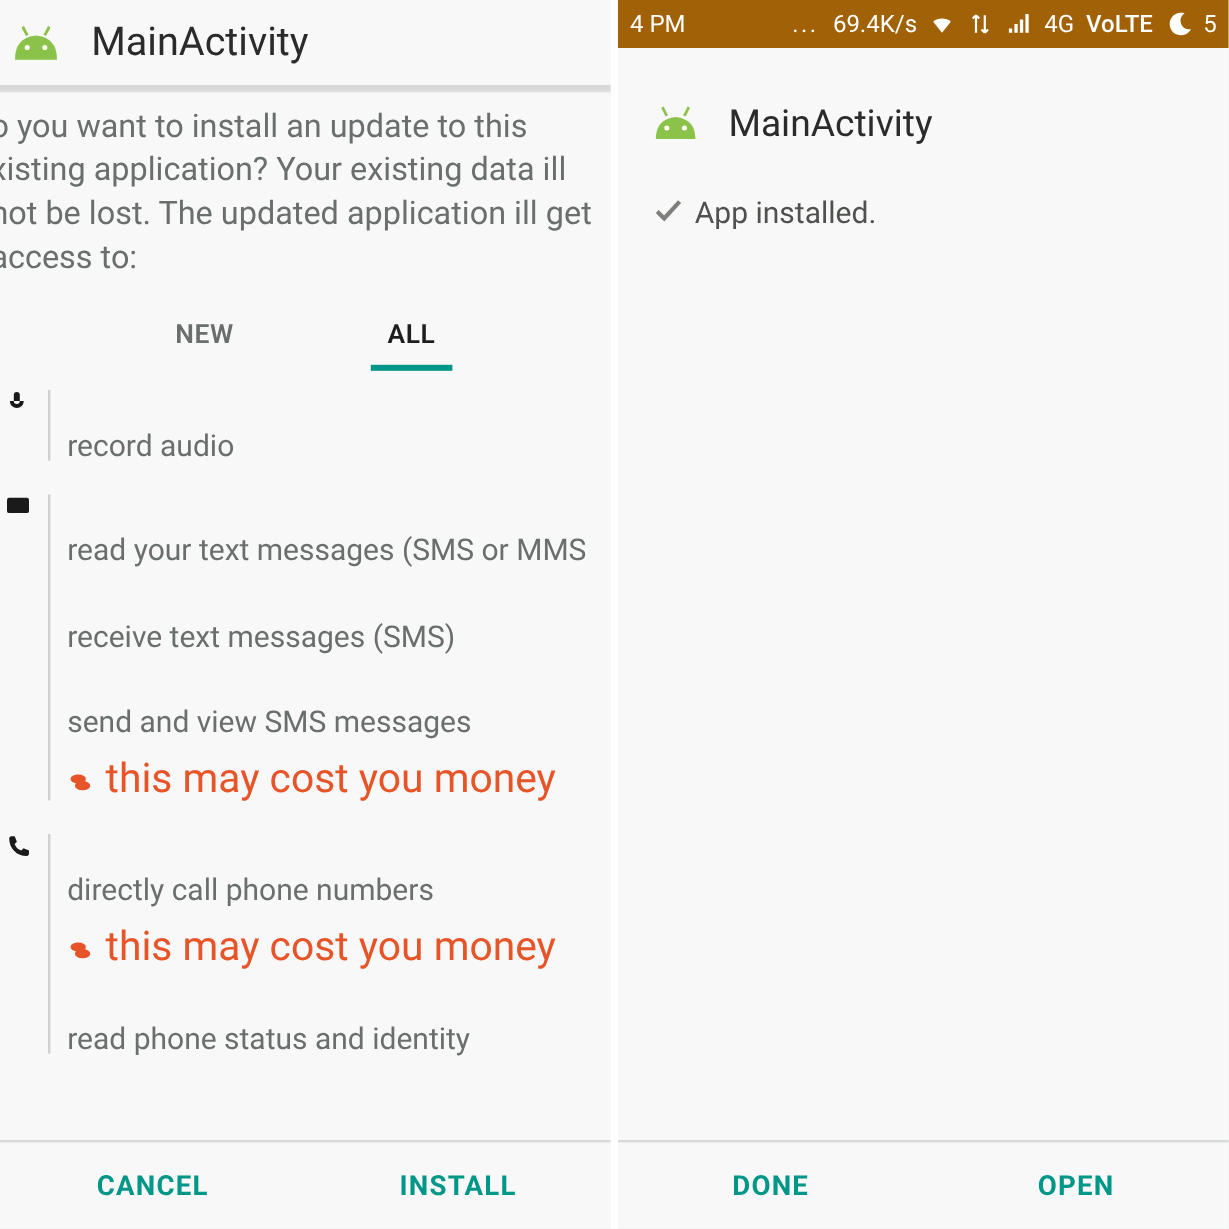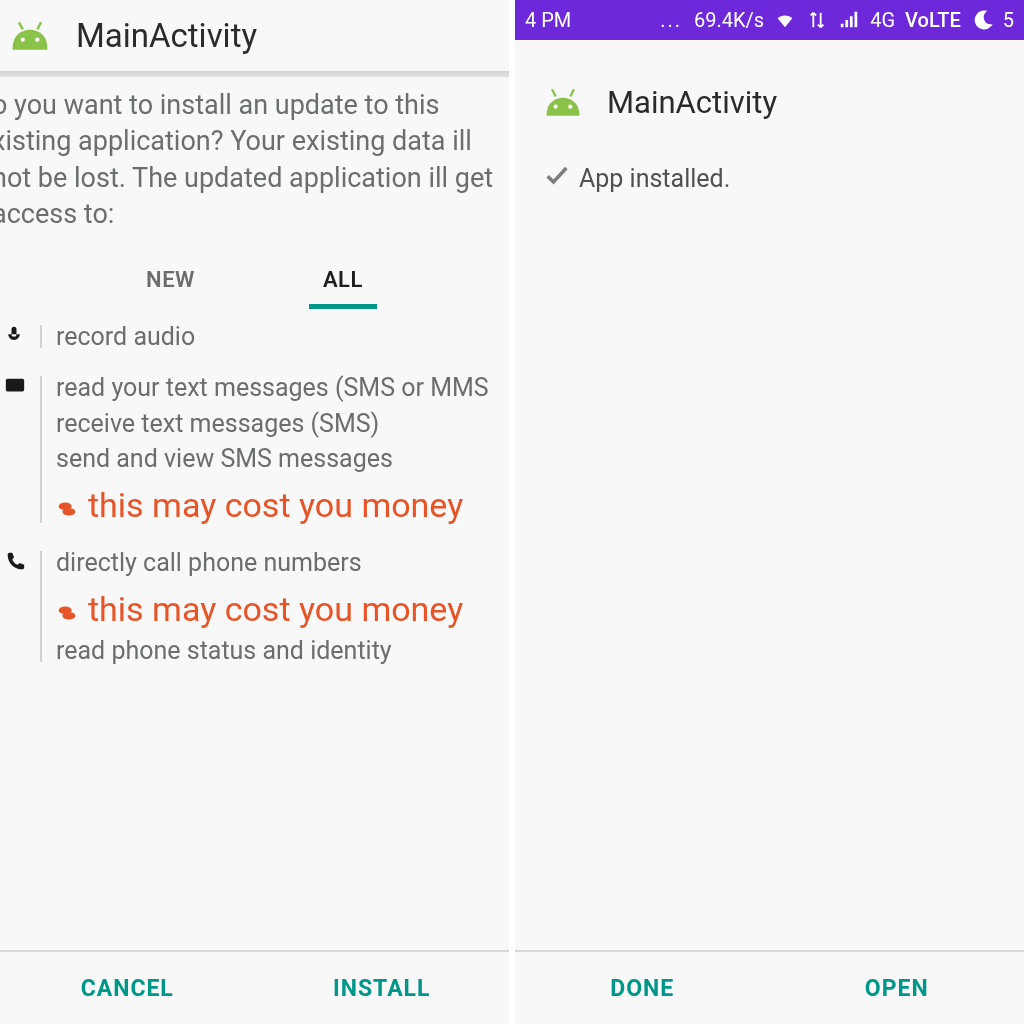--- a/index.html
+++ b/index.html
@@ -20,30 +20,30 @@
   .tabs { display: flex; justify-content: center; gap: 100px; margin-top: 16px; }
   .tab { font-size: 22px; font-weight: 600; color: #6a6e6c; letter-spacing: .5px; padding: 8px 14px 12px; border-bottom: 5px solid transparent; cursor: pointer; }
   .tab.active { color: #1e1e1e; border-bottom-color: #009688; }
 
   .perm-section { display: flex; padding: 10px 4px 6px 4px; }
   .perm-icon { width: 30px; flex: 0 0 30px; display: flex; justify-content: flex-start; padding-top: 6px; color: #1a1a1a; }
   .perm-icon svg { width: 22px; height: 22px; }
   .perm-icon.mic svg { width: 20px; height: 20px; }
   .vbar { width: 2px; background: #cfd2d0; margin: 6px 14px 6px 6px; align-self: stretch; }
   .perm-lines { flex: 1; font-size: 25px; color: #6a6e6c; line-height: 1.42; }
-  .perm-lines .line { display: block; }
+  .perm-lines .line { display: block; margin-top: 36px; }
   .cost-row { display: flex; align-items: center; gap: 10px; margin-top: 4px; }
   .cost-icon { width: 22px; height: 22px; }
   .cost-text { color: #e65428; font-size: 34px; }
 
   .action-bar { position: absolute; bottom: 0; left: 0; right: 0; height: 74px; border-top: 2px solid #d7d9d8; display: flex; }
   .action-bar .btn { flex: 1; display: flex; align-items: center; justify-content: center; font-size: 23px; font-weight: 700; letter-spacing: 1px; color: #009688; cursor: pointer; }
 
   
-  .statusbar { height: 40px; background: #6d28d9; color: #fff; display: flex; align-items: center; justify-content: flex-end; padding: 0 10px 0 10px; font-size: 20px; gap: 10px; }
+  .statusbar { height: 40px; background: #a16207; color: #fff; display: flex; align-items: center; justify-content: flex-end; padding: 0 10px 0 10px; font-size: 20px; gap: 10px; }
   .statusbar .left { flex: 0 0 auto; }
   .statusbar .dots { letter-spacing: 2px; margin-right: 2px; }
   .statusbar .ico { display: inline-flex; align-items: center; }
   .statusbar .ico svg { width: 22px; height: 22px; fill: #fff; }
   .statusbar .volte { font-weight: 500; }
   .statusbar .moon svg { width: 22px; height: 22px; }
 
   .title-row2 { display: flex; align-items: center; padding: 44px 20px 20px 26px; }
   .title-row2 .app-icon { width: 44px; height: 30px; margin-right: 22px; }
   .title-row2 .title-text { font-size: 31px; }

